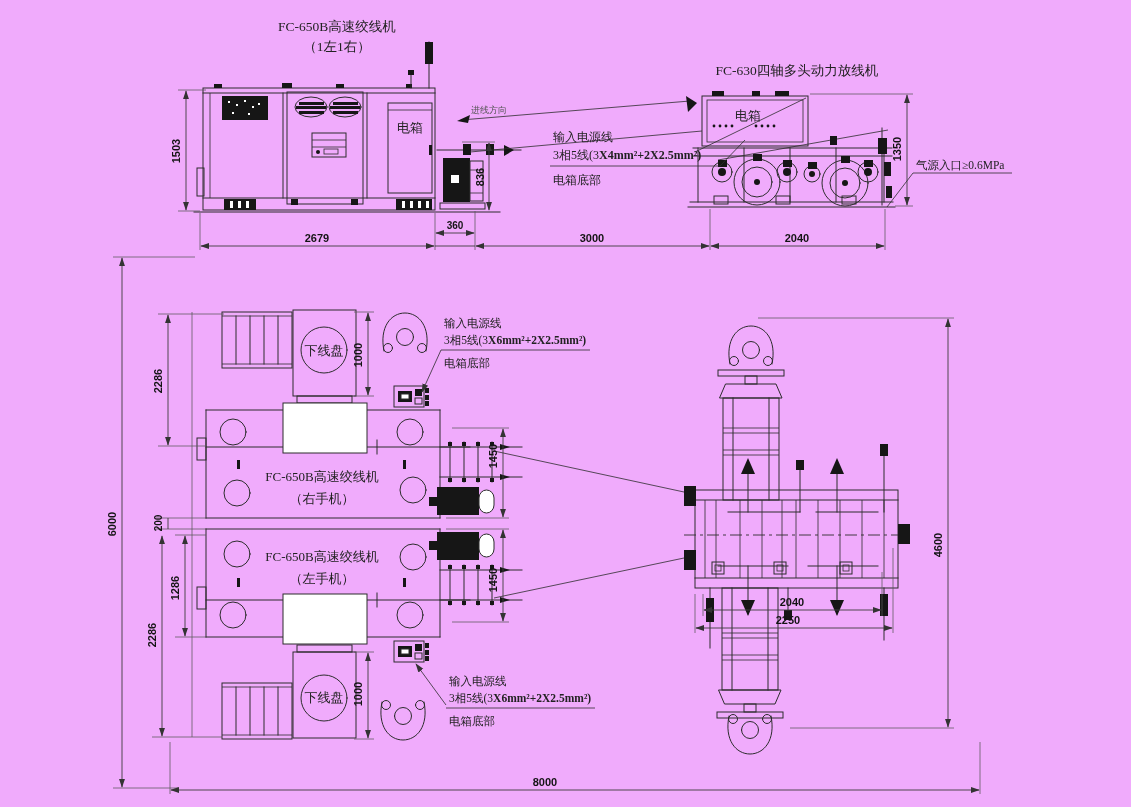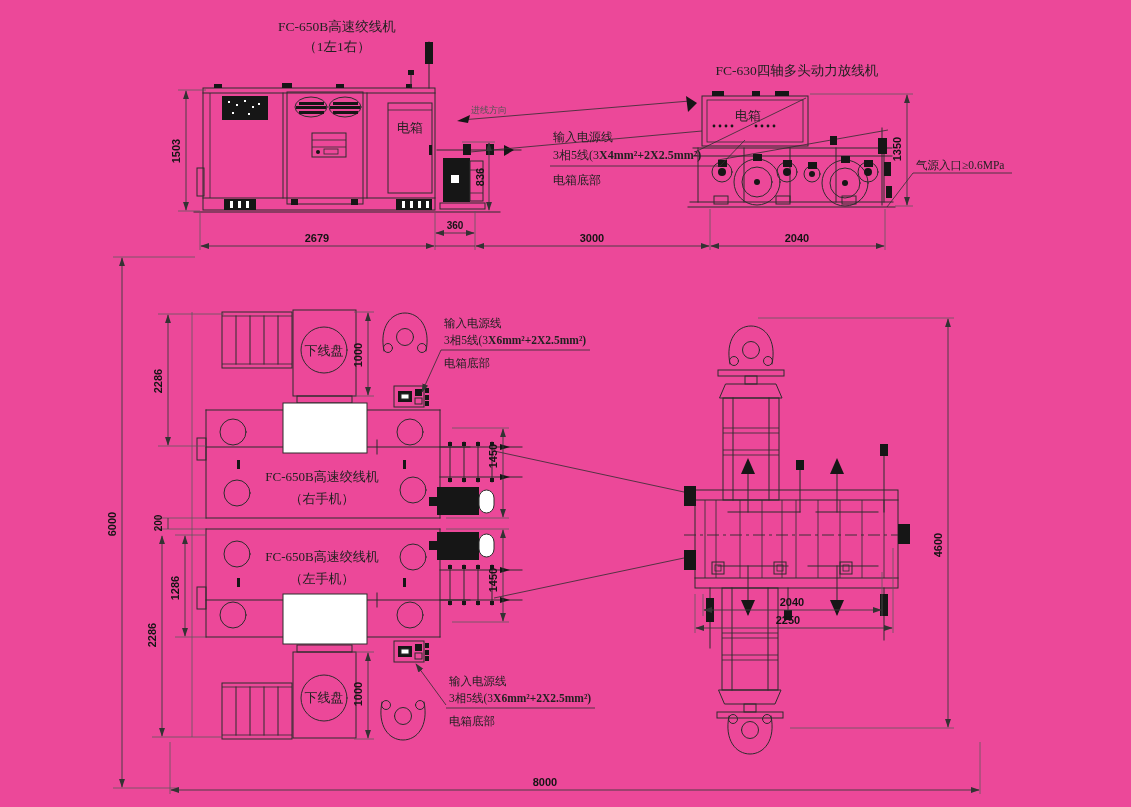--- a/index.html
+++ b/index.html
@@ -1,16 +1,16 @@
 <!DOCTYPE html>
 <html><head>
 <meta charset="utf-8">
 <style>
   html,body{margin:0;padding:0;background:#fff;}
-  .canvas{position:relative;width:1131px;height:807px;background:#ec4899;overflow:hidden;}
+  .canvas{position:relative;width:1131px;height:807px;background:#f0abfc;overflow:hidden;}
   svg{position:absolute;left:0;top:0;}
   .ln{stroke:#2d2d2d;stroke-width:1;fill:none;stroke-linecap:square;}
   .lnt{stroke:#2d2d2d;stroke-width:.8;fill:none;}
   .fl{fill:#161616;stroke:none;}
   .wh{fill:#ffffff;stroke:#2d2d2d;stroke-width:1;}
   .dim{stroke:#3c3c3c;stroke-width:.9;fill:none;}
   .ext{stroke:#5a5a5a;stroke-width:.75;fill:none;}
   .dsh{stroke:#2d2d2d;stroke-width:.9;fill:none;stroke-dasharray:12 4 3 4;}
   text{fill:#1c1c1c;}
   .dimtxt{font:bold 11px "Liberation Sans",sans-serif;fill:#141414;text-anchor:middle;}

